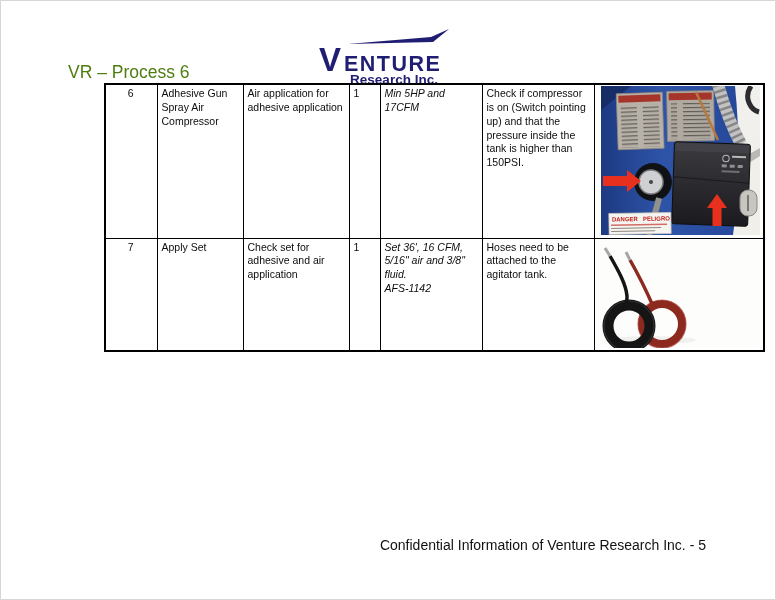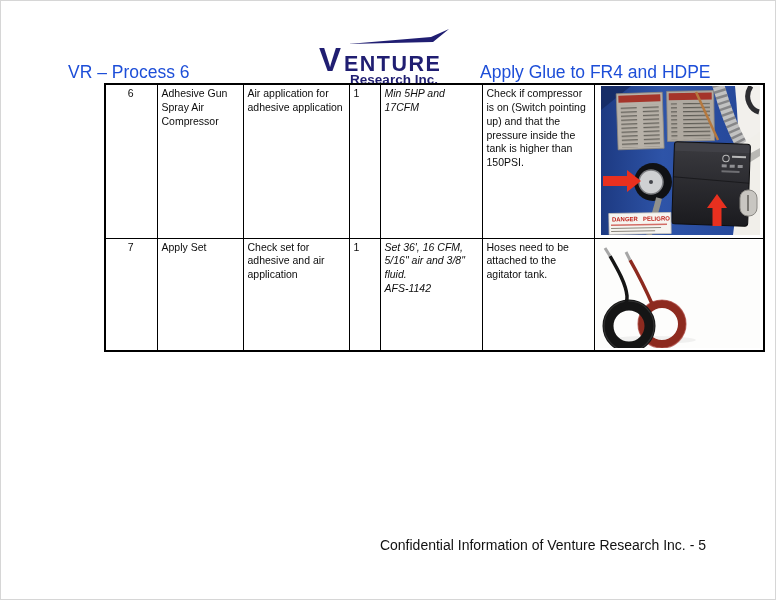--- a/index.html
+++ b/index.html
@@ -8,21 +8,21 @@
     width:776px;height:600px;
     background:#ffffff;
     font-family:"Liberation Sans", sans-serif;
     box-shadow: inset 0 0 0 1px #d6d6d6;
     overflow:hidden;
     margin:0 auto;
   }
   .title{
     position:absolute;
     font-size:17.5px;
-    color:#1d4ed8;
+    color:#4d7c0f;
     white-space:nowrap;
   }
   .title-left{left:68px;top:62px;}
   .title-right{left:480px;top:62px;}
   .logo-svg{position:absolute;left:318px;top:29px;}
   .footer{
     position:absolute;
     top:537px;right:70px;
     font-size:14px;color:#111;
     white-space:nowrap;
@@ -56,21 +56,20 @@
 <div class="slide">
 
   <svg class="logo-svg" width="136" height="54" viewBox="0 0 136 54">
     <path d="M30,15 L113,8 L131,0 L115,13 Z" fill="#201e72"></path>
     <text x="1" y="42" font-size="33" font-weight="bold" fill="#201e72">V</text>
     <text x="26" y="42" font-size="21.5" font-weight="bold" letter-spacing="1.5" fill="#201e72">ENTURE</text>
     <text x="76" y="55" font-size="13.5" font-weight="bold" text-anchor="middle" fill="#201e72">Research Inc.</text>
   </svg>
 
   <div class="title title-left">VR – Process 6</div>
-  <div class="title title-right">Apply Glue to FR4 and HDPE</div>
 
   <table class="spec">
     <colgroup>
       <col style="width:52px">
         <col style="width:86px">
         <col style="width:106px">
       <col style="width:31px">
         <col style="width:102px">
         <col style="width:112px">
       <col style="width:170px">

